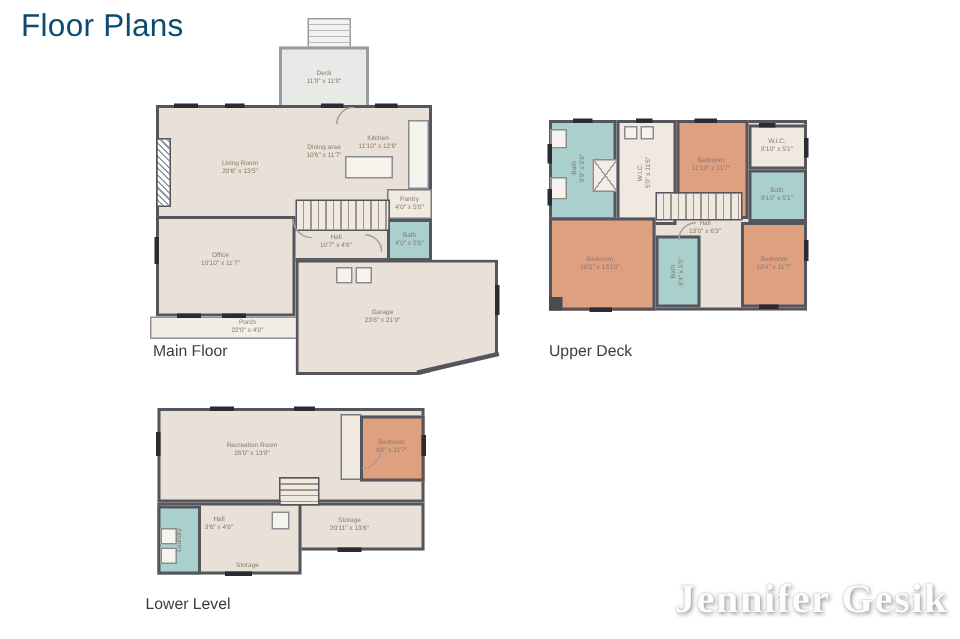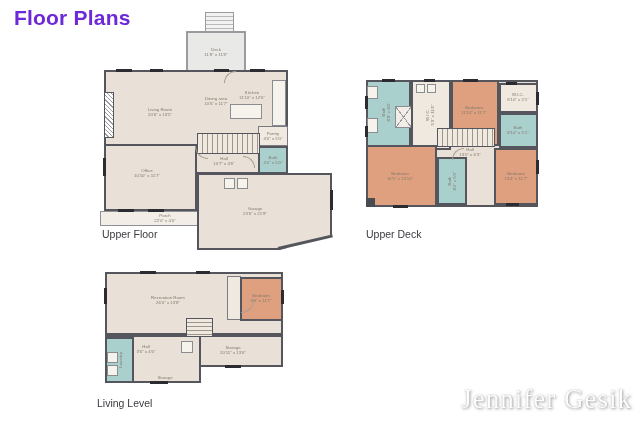--- a/index.html
+++ b/index.html
@@ -1,19 +1,19 @@
 <!DOCTYPE html>
 <html><head>
 <meta charset="utf-8">
 <style>
   html,body{margin:0;padding:0;background:#ffffff;}
   .canvas{position:relative;width:640px;height:426px;background:#ffffff;overflow:hidden;
           font-family:"Liberation Sans",sans-serif;}
-  .page-title{position:absolute;left:14px;top:6px;font-size:21px;font-weight:700;
-              color:#6d28d9;letter-spacing:.2px;}
+  .page-title{position:absolute;left:14px;top:6px;font-size:21px;font-weight:400;
+              color:#0c4a6e;letter-spacing:.2px;}
   .floor-label{position:absolute;font-size:10.5px;color:#3b3b40;}
   
   .room{position:absolute;box-sizing:border-box;border:2px solid #54555d;}
   .beige{background:#e9e1d7;}
   .orange{background:#dfa080;}
   .teal{background:#a9d0cd;}
   .light{background:#efe9e0;}
   .porch{background:#f2ede6;border:1.5px solid #8f8f94;}
   .deck{background:#e9e9e7;border:2px solid #9a9aa0;}
   .thin{border-width:1px;border-color:#7a7a82;}
@@ -34,21 +34,21 @@
          background:repeating-linear-gradient(45deg,#ffffff 0 2px,#9a9aa0 2px 3px);}
   .xclose{position:absolute;box-sizing:border-box;border:1px solid #8b8b92;background:
     linear-gradient(to top left,transparent calc(50% - .5px),#9a9aa0 calc(50% - .5px),#9a9aa0 calc(50% + .5px),transparent calc(50% + .5px)),
     linear-gradient(to top right,transparent calc(50% - .5px),#9a9aa0 calc(50% - .5px),#9a9aa0 calc(50% + .5px),transparent calc(50% + .5px)),#f2eee7;}
   .appl{position:absolute;box-sizing:border-box;border:1px solid #8b8b92;background:#f6f2ec;}
   .arc{position:absolute;box-sizing:border-box;border:1px solid #a89f93;border-top:none;
        border-right:none;border-bottom-left-radius:100%;}
   .diag{position:absolute;height:3px;background:#54555d;transform-origin:left center;}
   .corner-block{position:absolute;background:#4a4a52;}
   .watermark{position:absolute;right:8px;top:384px;font-family:"Liberation Serif",serif;
-             font-size:27px;font-weight:normal;color:#fdfdfd;letter-spacing:1px;
+             font-size:27px;font-weight:bold;color:#fdfdfd;letter-spacing:1px;
              text-shadow:1px 1px 3px rgba(130,130,130,.8),0 0 1px rgba(170,170,170,.9);}
 </style>
 </head>
 <body>
 
 <div class="canvas">
 
   <div class="page-title">Floor Plans</div>
 
   <div>
@@ -102,21 +102,21 @@
     <div class="rlabel" style="left:147px;top:173px">
       <span class="nm">Office</span><span>10'10" x 11'7"</span></div>
     <div class="rlabel" style="left:273px;top:136px">
       <span class="nm">Pantry</span><span>4'0" x 5'0"</span></div>
     <div class="rlabel" style="left:273px;top:160px">
       <span class="nm">Bath</span><span>4'0" x 5'0"</span></div>
     <div class="rlabel" style="left:165px;top:218px">
       <span class="nm">Porch</span><span>22'0" x 4'0"</span></div>
     <div class="rlabel" style="left:255px;top:211px">
       <span class="nm">Garage</span><span>23'6" x 21'9"</span></div>
-    <div class="floor-label" style="left:102px;top:228px">Upper Floor</div>
+    <div class="floor-label" style="left:102px;top:228px">Main Floor</div>
   </div>
 
   <div>
     <div class="room beige" style="left:366px;top:80px;width:172px;height:127px"></div>
 
     <div class="room teal" style="left:366px;top:80px;width:45px;height:67px"></div>
     <div class="appl" style="left:367px;top:86px;width:11px;height:13px"></div>
     <div class="appl" style="left:367px;top:118px;width:11px;height:15px"></div>
     <div class="xclose" style="left:395px;top:106px;width:17px;height:22px"></div>
 
@@ -201,17 +201,17 @@
     <div class="rlabel vert" style="left:120px;top:360px">
       <span class="nm">Laundry</span>
       </div>
     <div class="rlabel" style="left:146px;top:349px">
       <span class="nm">Hall</span><span>3'6" x 4'6"</span></div>
     <div class="rlabel" style="left:233px;top:350px">
       <span class="nm">Storage</span><span>20'11" x 13'6"</span></div>
     <div class="rlabel" style="left:165px;top:377px">
       <span class="nm">Storage</span>
       </div>
-    <div class="floor-label" style="left:97px;top:397px">Living Level</div>
+    <div class="floor-label" style="left:97px;top:397px">Lower Level</div>
   </div>
 
   <div class="watermark">Jennifer Gesik</div>
 </div>
 
 </body></html>

